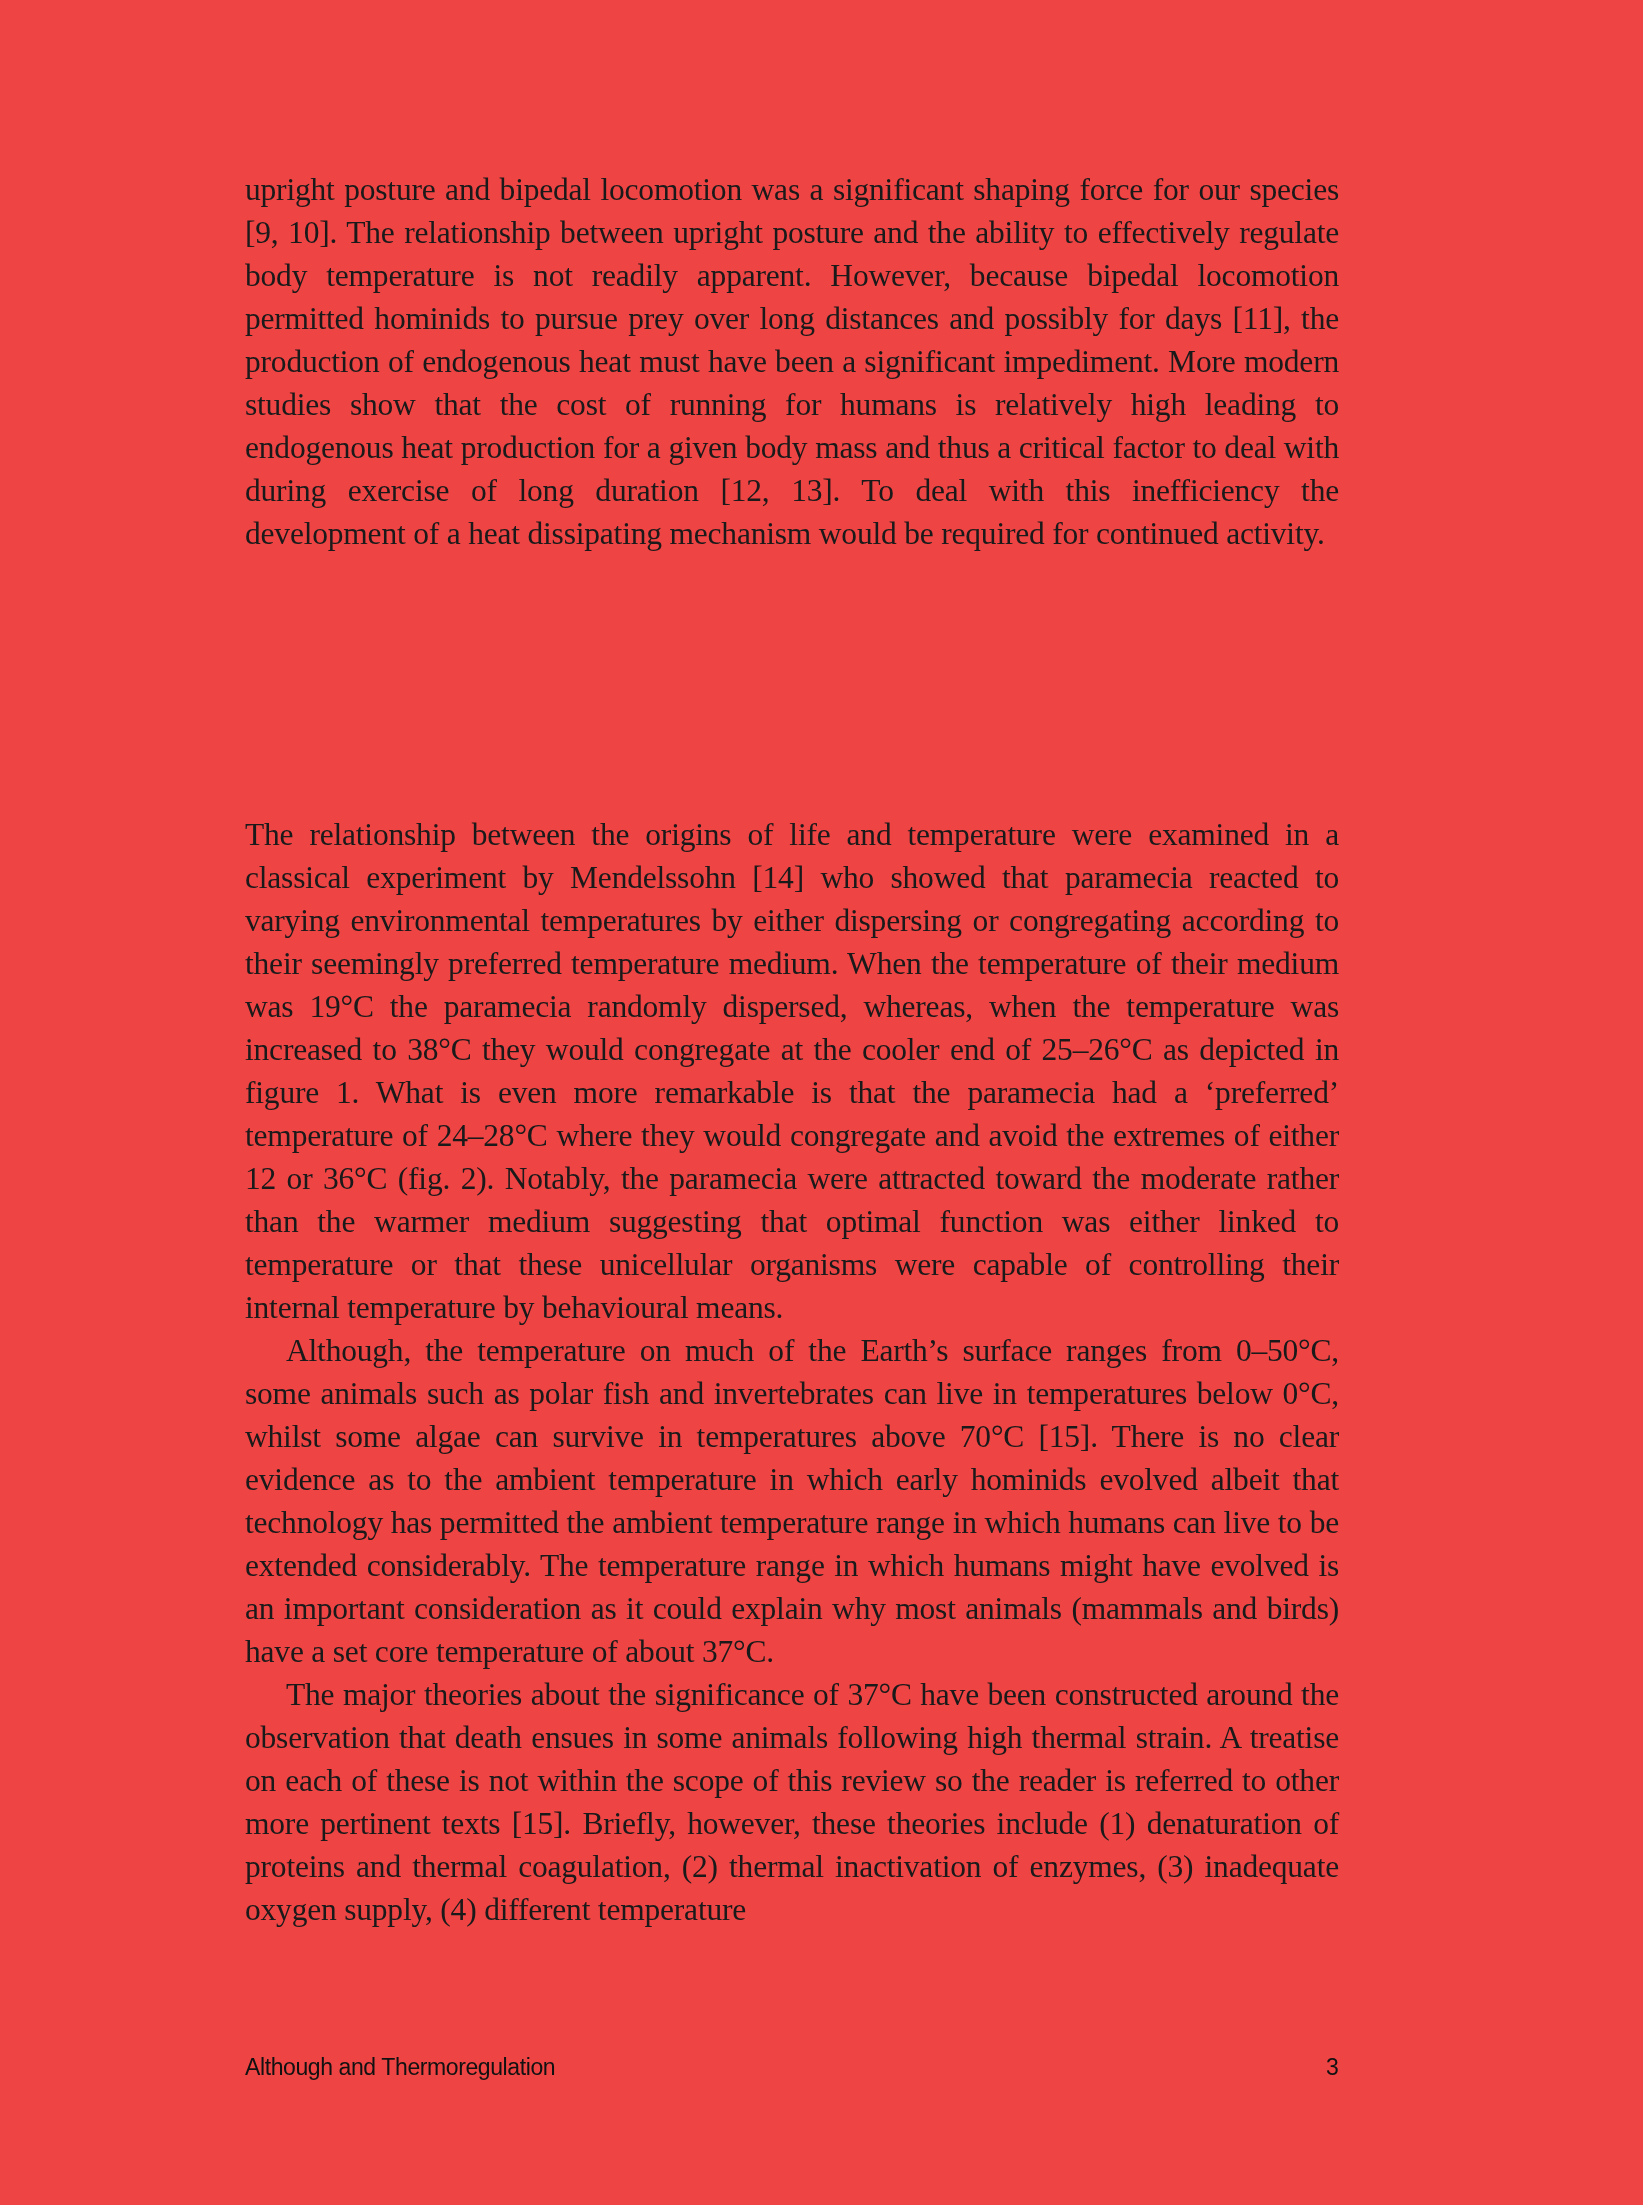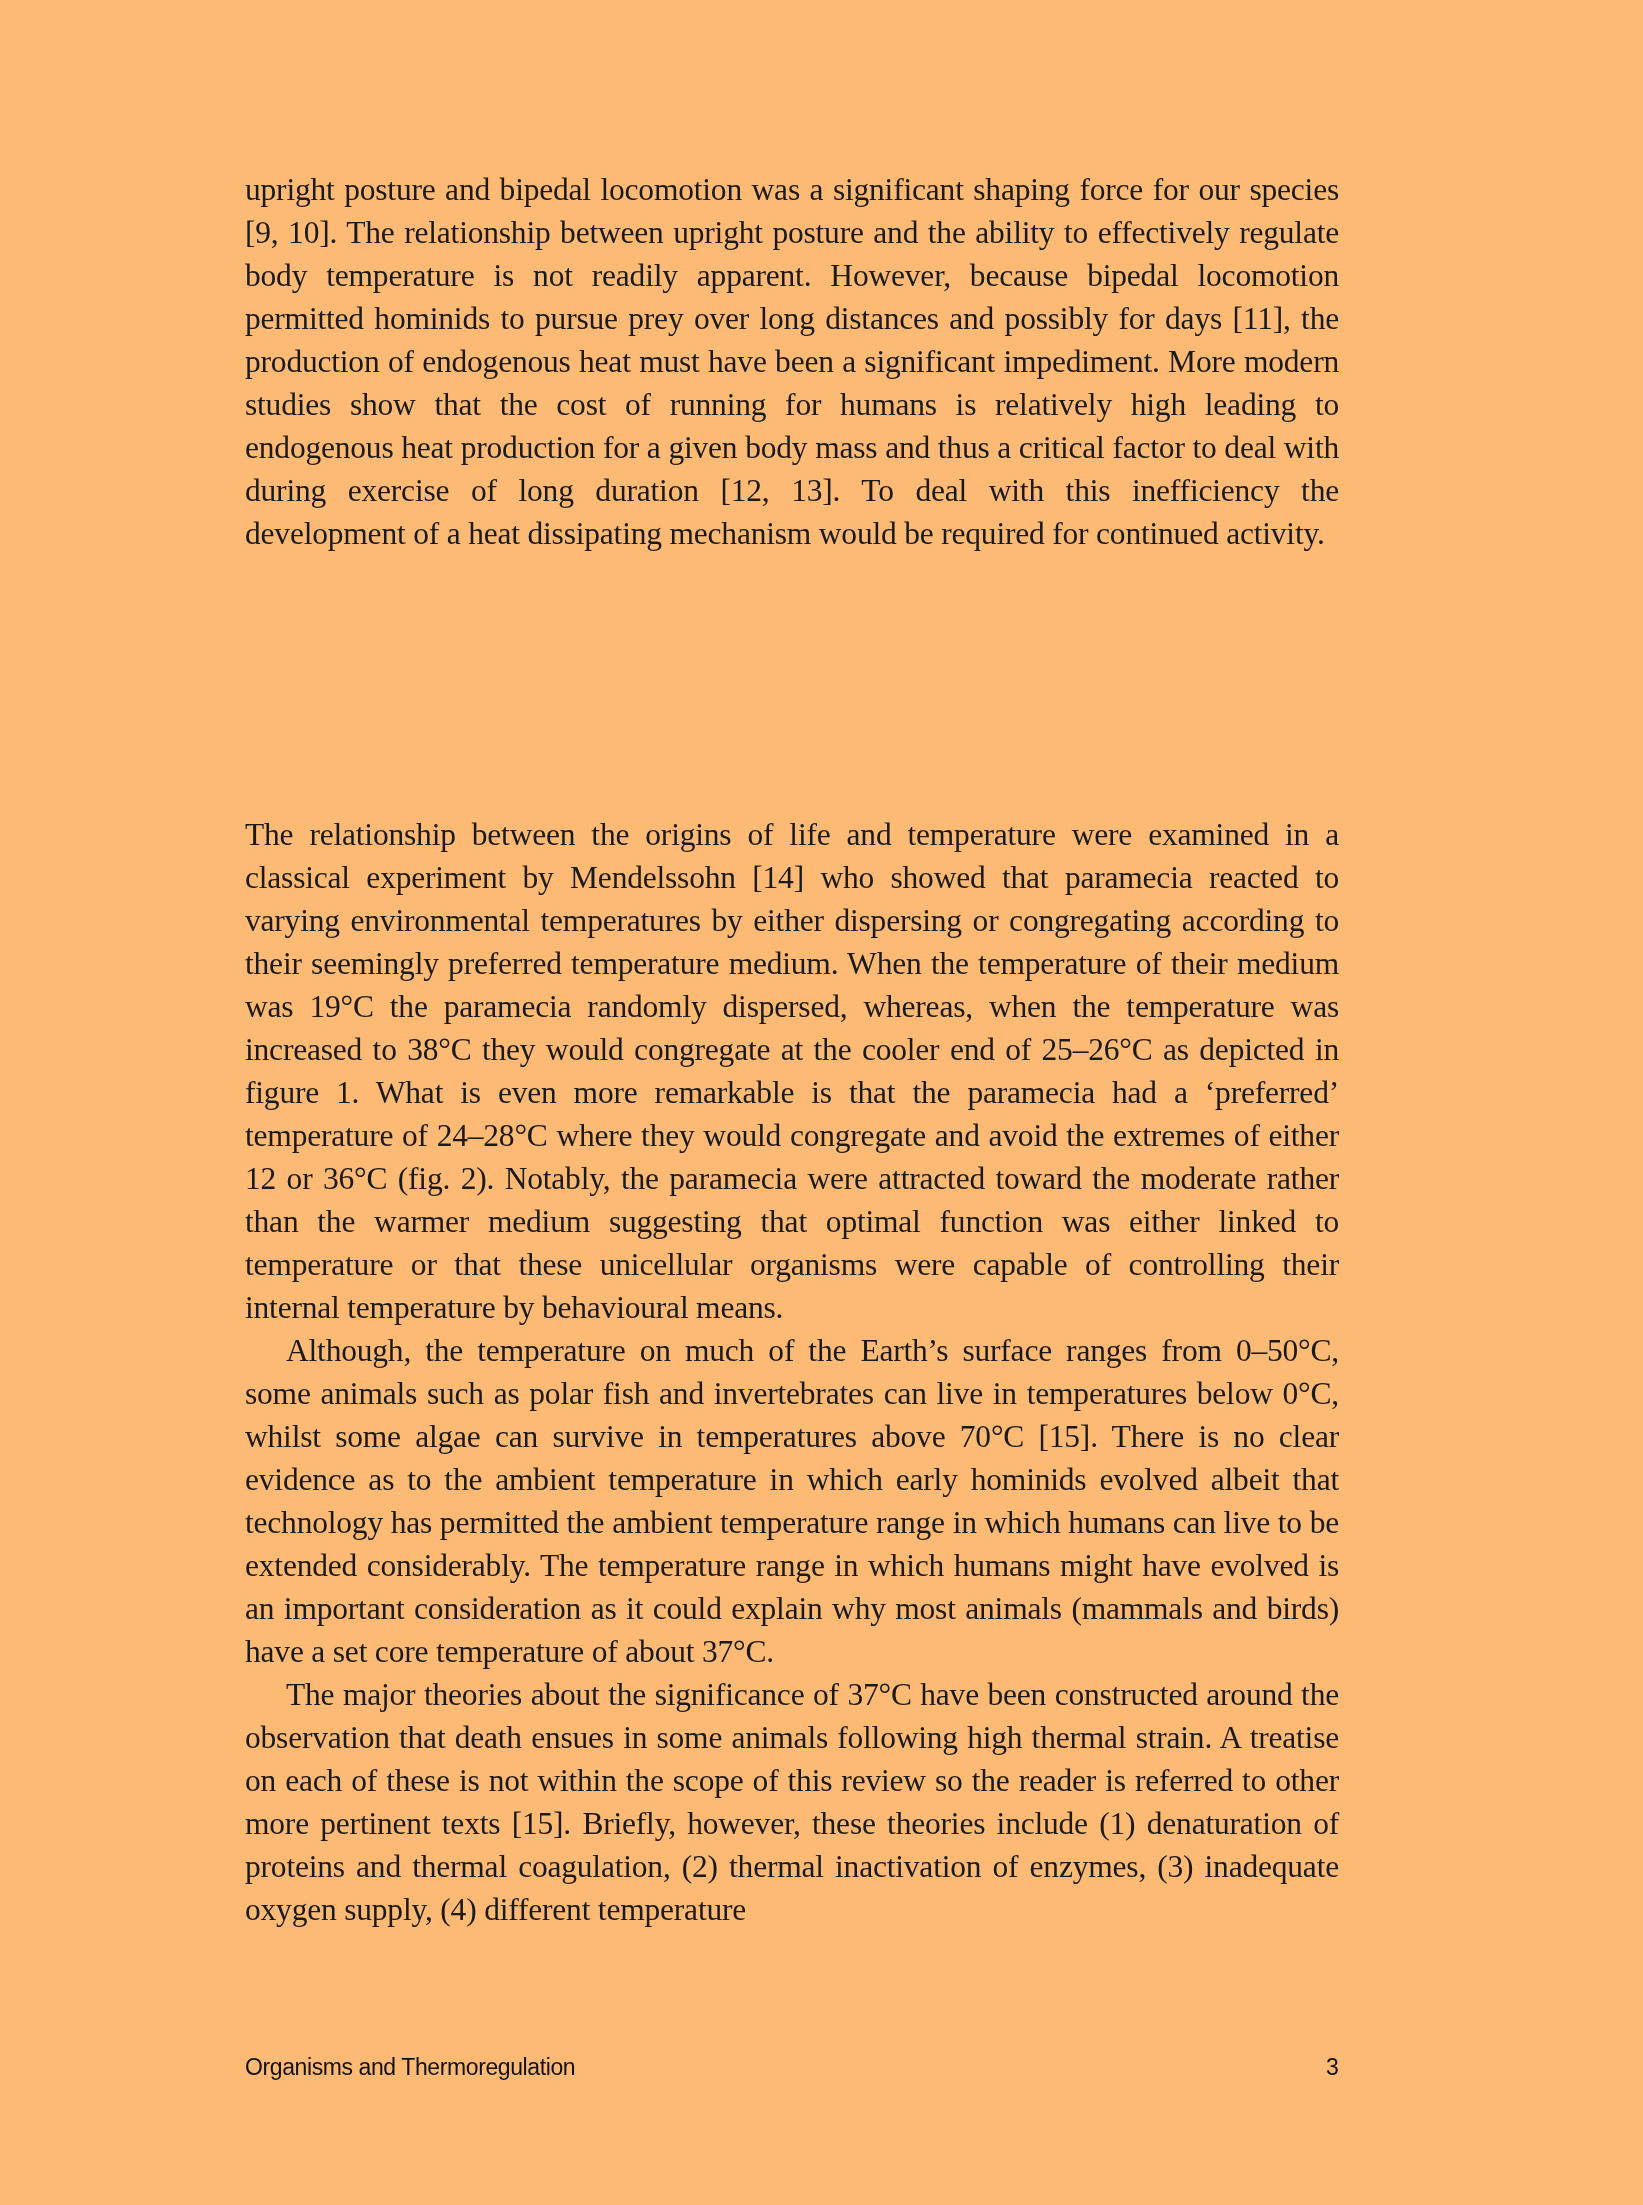--- a/index.html
+++ b/index.html
@@ -1,17 +1,17 @@
 <!DOCTYPE html>
 <html style="font-size:11.7px"><head>
 <meta charset="utf-8">
 <style>
   html, body { margin: 0; padding: 0; background: #ffffff; }
   body { width: 1644px; height: 2205px; position: relative; overflow: hidden; }
-  .page { position: absolute; left: 0; top: 0; width: 1644px; height: 2205px; background: #fdba74; }
+  .page { position: absolute; left: 0; top: 0; width: 1644px; height: 2205px; background: #ef4444; }
   .col { position: absolute; left: 245px; width: 1094px; }
   .body-text {
     font-family: "Liberation Serif", "DejaVu Serif", serif;
     font-size: 31.5px;
     line-height: 43px;
     color: #1a1a1a;
     text-align: justify;
     margin: 0;
     letter-spacing: -0.2px;
     word-spacing: 0px;
@@ -43,17 +43,17 @@
 
   <p class="col body-text p1">upright posture and bipedal locomotion was a significant shaping force for our species [9, 10]. The relationship between upright posture and the ability to effectively regulate body temperature is not readily apparent. However, because bipedal locomotion permitted hominids to pursue prey over long distances and possibly for days [11], the production of endogenous heat must have been a significant impediment. More modern studies show that the cost of running for humans is relatively high leading to endogenous heat production for a given body mass and thus a critical factor to deal with during exercise of long duration [12, 13]. To deal with this inefficiency the development of a heat dissipating mechanism would be required for continued activity.</p>
 
 
   <div class="col p2">
     <p class="body-text">The relationship between the origins of life and temperature were examined in a classical experiment by Mendelssohn [14] who showed that paramecia reacted to varying environmental temperatures by either dispersing or congregating according to their seemingly preferred temperature medium. When the temperature of their medium was 19°C the paramecia randomly dispersed, whereas, when the temperature was increased to 38°C they would congregate at the cooler end of 25–26°C as depicted in figure 1. What is even more remarkable is that the paramecia had a ‘preferred’ temperature of 24–28°C where they would congregate and avoid the extremes of either 12 or 36°C (fig. 2). Notably, the paramecia were attracted toward the moderate rather than the warmer medium suggesting that optimal function was either linked to temperature or that these unicellular organisms were capable of controlling their internal temperature by behavioural means.</p>
     <p class="body-text indent">Although, the temperature on much of the Earth’s surface ranges from 0–50°C, some animals such as polar fish and invertebrates can live in temperatures below 0°C, whilst some algae can survive in temperatures above 70°C [15]. There is no clear evidence as to the ambient temperature in which early hominids evolved albeit that technology has permitted the ambient temperature range in which humans can live to be extended considerably. The temperature range in which humans might have evolved is an important consideration as it could explain why most animals (mammals and birds) have a set core temperature of about 37°C.</p>
     <p class="body-text indent">The major theories about the significance of 37°C have been constructed around the observation that death ensues in some animals following high thermal strain. A treatise on each of these is not within the scope of this review so the reader is referred to other more pertinent texts [15]. Briefly, however, these theories include (1) denaturation of proteins and thermal coagulation, (2) thermal inactivation of enzymes, (3) inadequate oxygen supply, (4) different temperature</p>
   </div>
 
-  <div class="footer-left">Organisms and Thermoregulation</div>
+  <div class="footer-left">Although and Thermoregulation</div>
   <div class="footer-right">3</div>
 
 </div>
 
 
 </body></html>

